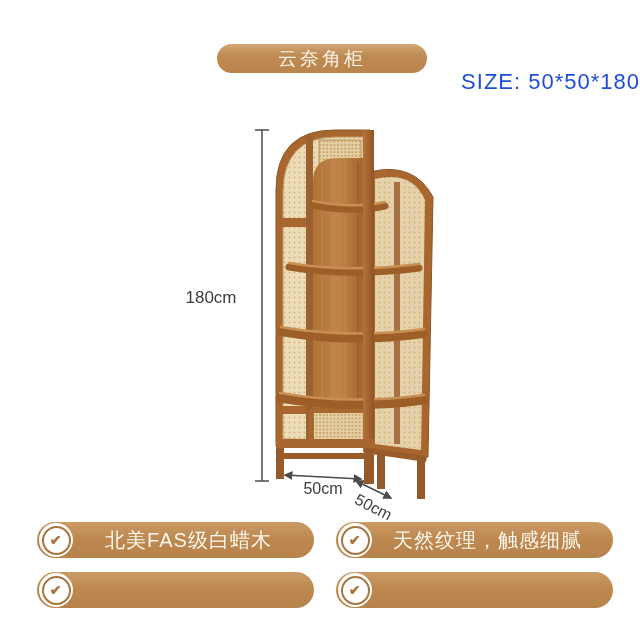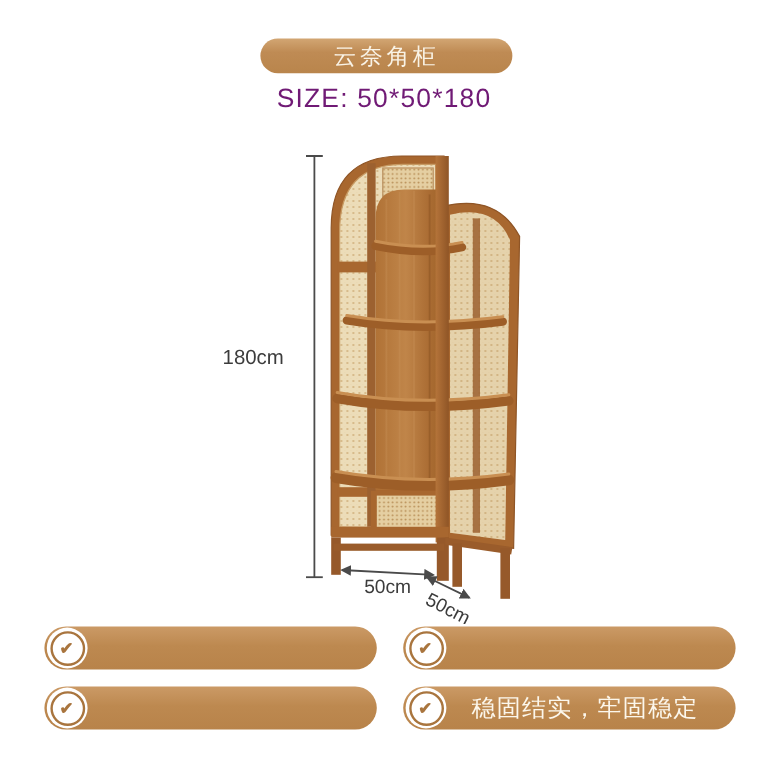--- a/index.html
+++ b/index.html
@@ -2,29 +2,29 @@
 <html><head>
 <meta charset="utf-8">
 <style>
   html,body{margin:0;padding:0;}
   body{
     width:640px;height:640px;position:relative;background:#ffffff;
     font-family:"Liberation Sans",sans-serif;overflow:hidden;
   }
   
   .title-pill{
-    position:absolute;left:217px;top:32px;width:210px;height:29px;
+    position:absolute;left:217px;top:44px;width:210px;height:29px;
     border-radius:15px;
     background:linear-gradient(180deg,#d2a673 0%,#bf8b54 40%,#b9854c 100%);
     color:#f9f3e6;display:flex;align-items:center;justify-content:center;
     font-size:19px;letter-spacing:3px;font-weight:500;
   }
   .size-label{
-    position:absolute;left:0;top:69px;width:640px;text-align:center;
-    font-size:22px;color:#701a75;letter-spacing:1px;font-weight:500;
+    position:absolute;left:0;top:69px;width:640px;text-align:right;
+    font-size:22px;color:#1d4ed8;letter-spacing:1px;font-weight:500;
   }
   
   .figure{position:absolute;left:167px;top:100px;width:340px;height:420px;}
   
   .features{
     position:absolute;left:37px;top:522px;width:576px;
     display:grid;grid-template-columns:277px 277px;column-gap:22px;row-gap:14px;
   }
   .feature{
     position:relative;height:36px;border-radius:18px;
@@ -149,30 +149,31 @@
   </g>
   <text x="204" y="412" text-anchor="middle" font-size="16" fill="#3c3c3c" transform="rotate(27 204 412)">50cm</text>
 </svg>
 </div>
 
 <div class="features">
   <div class="feature">
     <span class="check">
         <span class="check-inner">✔</span>
       </span>
+    <span class="feature-label">北美FAS级白蜡木</span>
+  </div>
+  <div class="feature">
+    <span class="check">
+        <span class="check-inner">✔</span>
+      </span>
+    <span class="feature-label">天然纹理，触感细腻</span>
   </div>
   <div class="feature">
     <span class="check">
         <span class="check-inner">✔</span>
       </span>
   </div>
   <div class="feature">
     <span class="check">
         <span class="check-inner">✔</span>
       </span>
   </div>
-  <div class="feature">
-    <span class="check">
-        <span class="check-inner">✔</span>
-      </span>
-    <span class="feature-label">稳固结实，牢固稳定</span>
-  </div>
 </div>
 
 </body></html>

